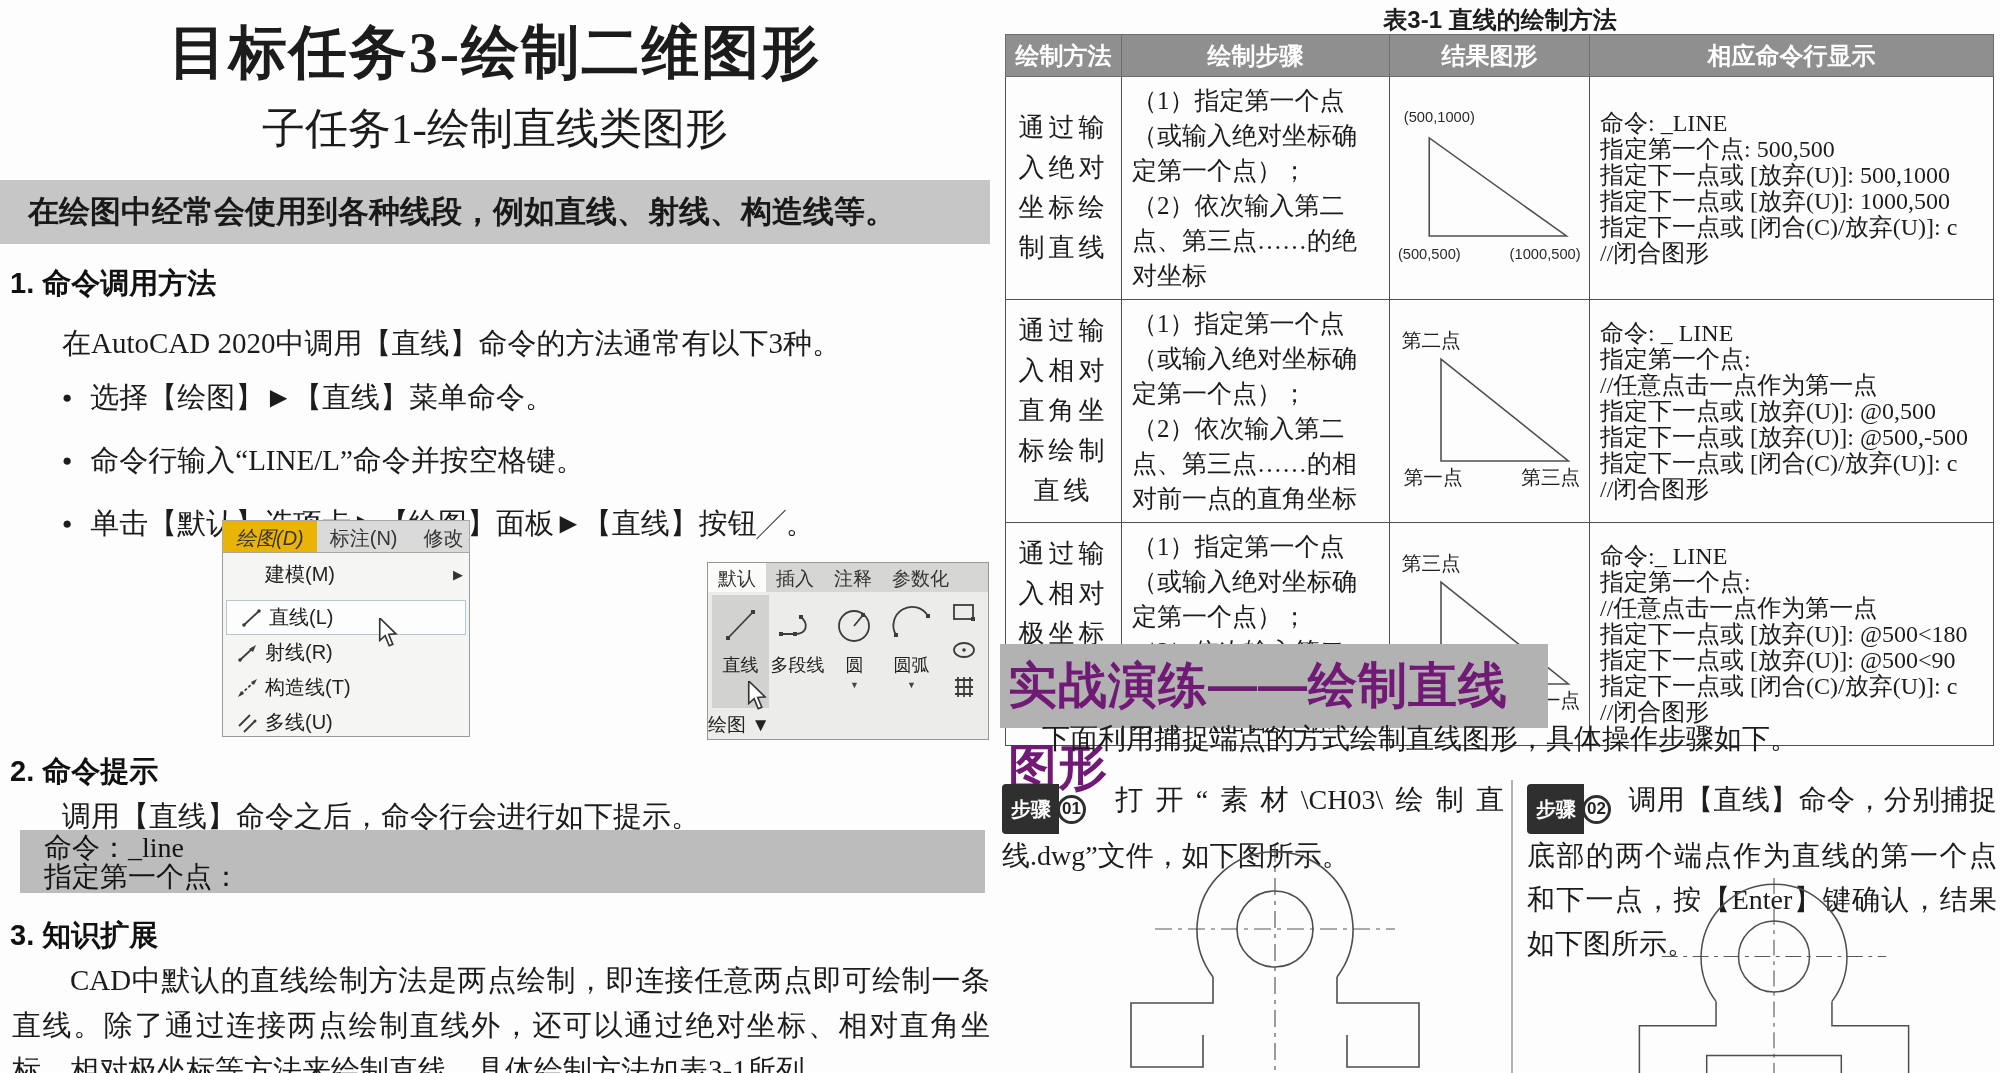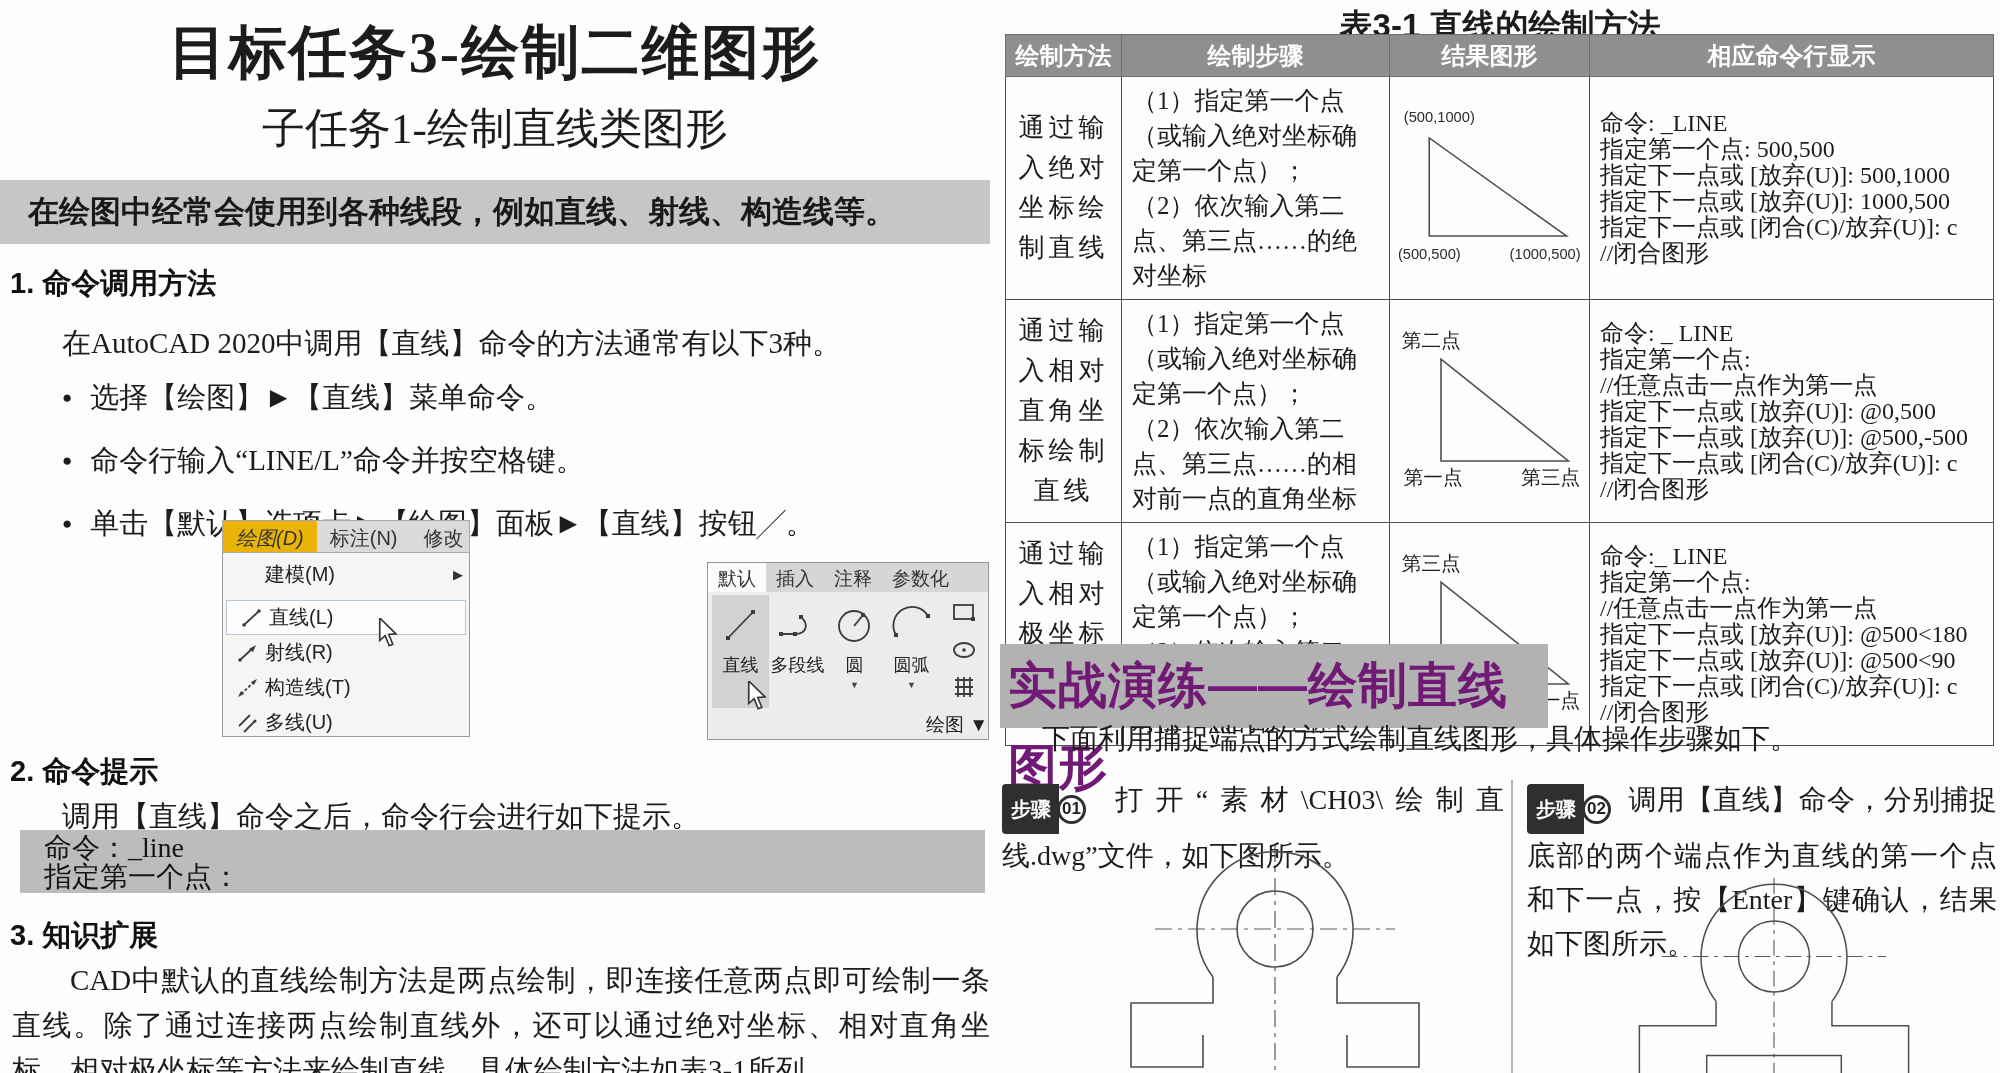--- a/index.html
+++ b/index.html
@@ -41,27 +41,27 @@
   .rib-tabs span { padding:3px 10px; font-size:19px; color:#333; white-space:nowrap; }
   .rib-tabs span.sel { background:#fbfbfa; }
   .rib-row { display:flex; padding:3px 4px 0 4px; height:116px; }
   .rib-btn { width:57px; display:flex; flex-direction:column; align-items:center; padding-top:4px; }
   .rib-btn.sel { background:#d2d2d0; }
   .rib-btn .glyph { height:52px; display:flex; align-items:center; }
   .rib-btn .lbl { font-size:18px; color:#222; margin-top:2px; white-space:nowrap; }
   .rib-btn .dd { font-size:9px; color:#444; margin-top:3px; }
   .rib-mini { width:40px; display:flex; flex-direction:column; align-items:center;
               justify-content:space-between; padding:6px 0 10px 0; margin-left:auto; }
-  .rib-foot { text-align:right; font-size:19px; color:#222; margin-top:4px; }
+  .rib-foot { text-align:left; font-size:19px; color:#222; margin-top:4px; }
 
   .cmd-box { left:20px; top:830px; width:965px; height:63px; background:#bcbcbc;
              padding:3px 0 0 24px; font-size:28px; line-height:29px; color:#141414; }
 
   
-  .tbl-title { left:1000px; top:4px; width:1000px; text-align:center; font-size:33px; }
+  .tbl-title { left:1000px; top:4px; width:1000px; text-align:center; font-size:24px; }
   table.main { position:absolute; left:1005px; top:34px; width:988px; border-collapse:collapse; table-layout:fixed; }
   table.main td, table.main th { border:1px solid #4f4f4f; vertical-align:middle; overflow:hidden; }
   table.main th { background:#8f8f8f; color:#fff; font-size:24px; height:42px;
                   font-family:"Liberation Sans", sans-serif; font-weight:bold; border-color:#6d6d6d; }
   td.method { font-size:26px; text-align:center; letter-spacing:4px; line-height:40px; padding:0 5px; }
   td.steps { font-size:25px; line-height:35px; padding:6px 10px; }
   td.figure { text-align:center; }
   td.cmds { font-size:24px; line-height:26px; padding:3px 10px; }
   .fig-coords { font-family:"Liberation Sans", sans-serif; font-size:15px; fill:#2a2a2a; }
   .fig-cn { font-size:20px; fill:#1e1e1e; }

